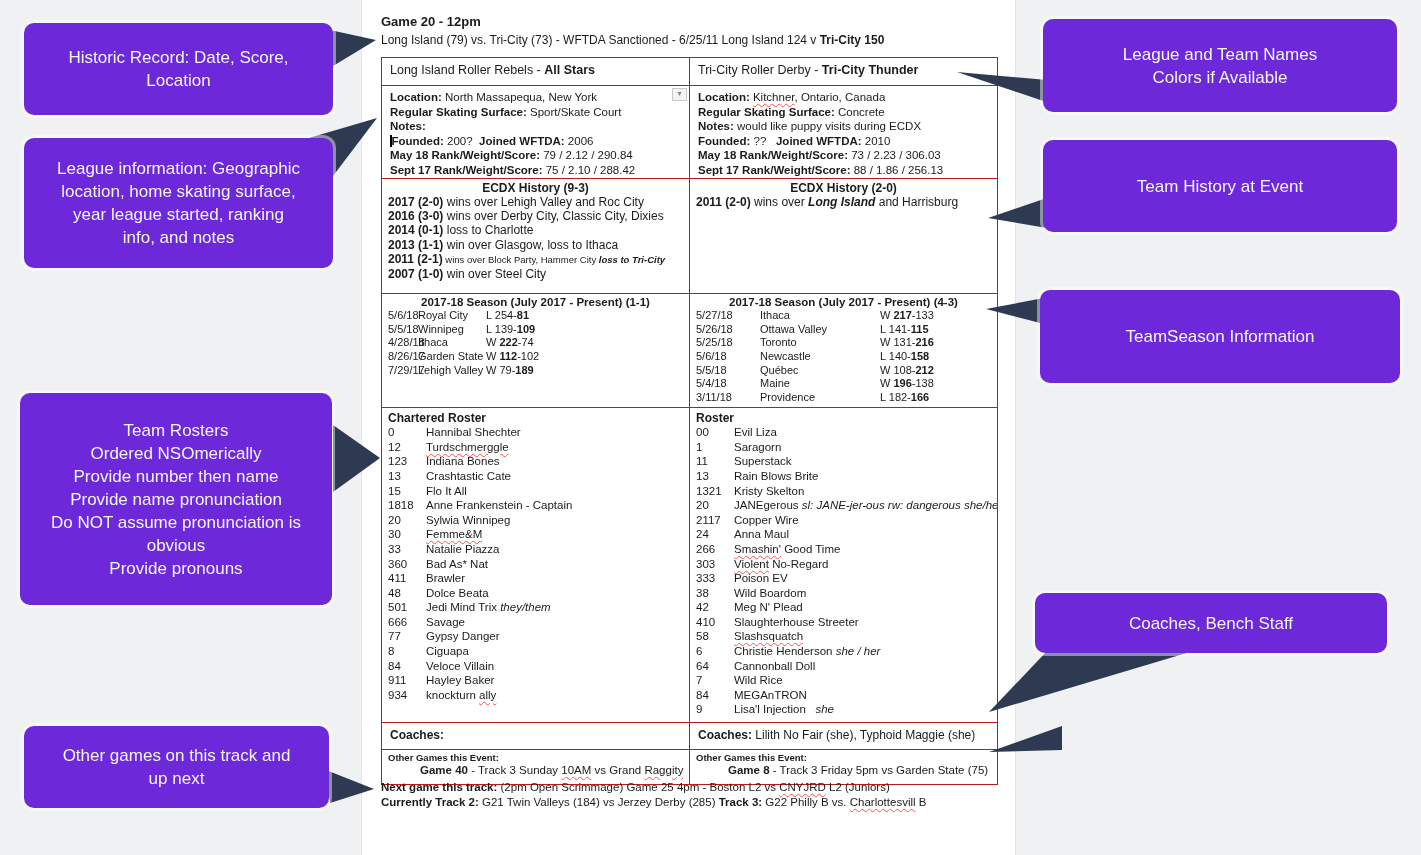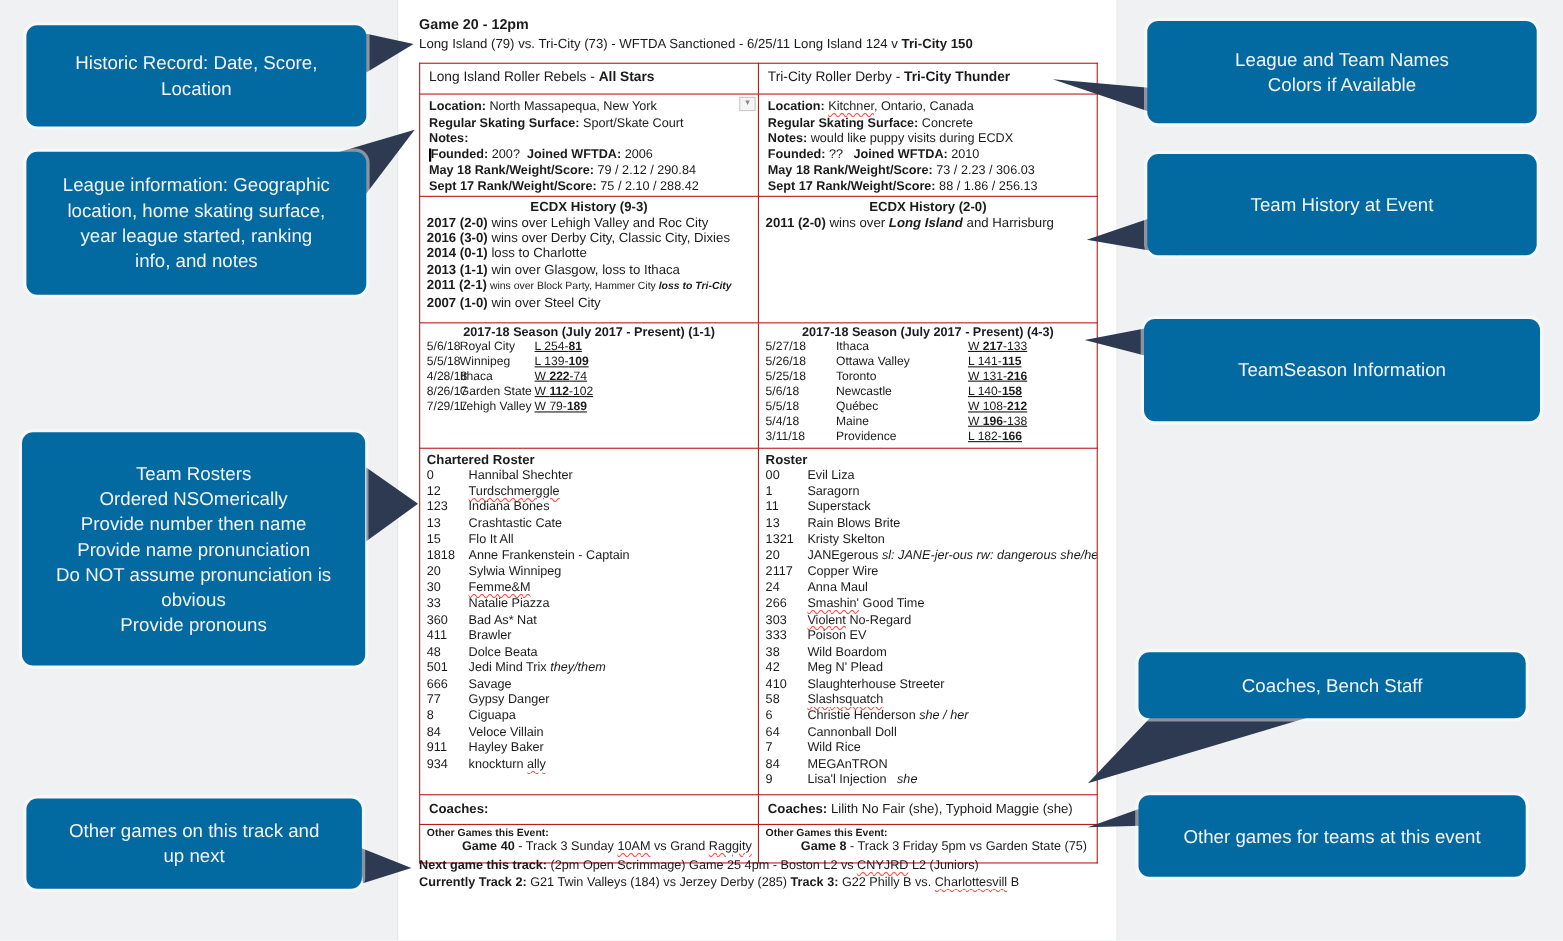--- a/index.html
+++ b/index.html
@@ -21,21 +21,21 @@
   .r-other td{height:34px;}
   .cellpad{padding:5px 8px 0;}
   .teamname{font-size:12.5px;}
   .infocell{position:relative;padding:4px 8px 0;font-size:11.5px;line-height:14.6px;}
   .corner-btn{position:absolute;top:2px;right:2px;width:13px;height:11px;background:#f4f4f4;
               border:1px solid #c9c9c9;color:#8a8a8a;font-size:7px;line-height:10px;text-align:center;}
   .ecdxcell{padding:2px 6px 0;font-size:12px;line-height:14.3px;}
   .sec-title{text-align:center;font-weight:bold;font-size:12px;}
   .seasoncell{padding:2px 6px 0;font-size:11px;line-height:13.6px;}
   .seasoncell .sec-title{font-size:11.5px;}
-  .season-row{white-space:nowrap;text-decoration:underline;}
+  .season-row{white-space:nowrap;}
   .sd,.so{display:inline-block;}
   .c0 .sd{width:30px;} .c0 .so{width:68px;}
   .c1 .sd{width:64px;} .c1 .so{width:120px;}
   .rostercell{padding:3px 6px 0;font-size:11.5px;line-height:14.6px;}
   .rostercell .sec-title{text-align:left;font-size:12px;}
   .roster-row{white-space:nowrap;}
   .rn{display:inline-block;width:38px;}
   .coachcell{padding:5px 8px 0;font-size:12px;}
   .othercell{padding:2px 6px 0;}
   .og-h{font-size:9.5px;font-weight:bold;}
@@ -43,21 +43,21 @@
   .footer-line{position:absolute;left:19px;width:630px;font-size:11.5px;line-height:15px;white-space:nowrap;}
   .f1{top:780px;} .f2{top:795px;}
   
   .b{font-weight:bold;} .i{font-style:italic;} .sm{font-size:9.5px;}
   .spell{text-decoration-line:underline;text-decoration-style:wavy;text-decoration-color:#ff5050;
          text-decoration-thickness:1px;text-underline-offset:2px;}
   .caret{display:inline-block;width:1.5px;height:12px;background:#000;vertical-align:text-bottom;}
   
   .tails{position:absolute;left:0;top:0;z-index:1;}
   .tails polygon{fill:#2d3a52;}
-  .callout{position:absolute;background:#0369a1;border-radius:10px;color:#f3f5f7;z-index:2;
+  .callout{position:absolute;background:#6d28d9;border-radius:10px;color:#f3f5f7;z-index:2;
            display:flex;flex-direction:column;align-items:center;justify-content:center;
            text-align:center;font-size:17px;line-height:23px;padding:6px 14px;box-sizing:border-box;
            box-shadow:0 0 0 3px rgba(255,255,255,0.45);}
 </style>
 </head>
 <body>
 
 <div class="canvas">
 
   <svg class="tails" width="1421" height="855">
@@ -117,25 +117,20 @@
   <div class="callout" style="left:1040px;top:290px;width:360px;height:93px;">
     <div>
         <div>TeamSeason Information</div>
       </div>
   </div>
   <div class="callout" style="left:1035px;top:593px;width:352px;height:60px;">
     <div>
         <div>Coaches, Bench Staff</div>
       </div>
   </div>
-  <div class="callout" style="left:1035px;top:723px;width:352px;height:74px;">
-    <div>
-        <div>Other games for teams at this event</div>
-      </div>
-  </div>
 
   <div class="page">
     <div class="doc-title">Game 20 - 12pm</div>
     <div class="doc-subtitle"><span>Long Island (79) vs. Tri-City (73) - WFTDA Sanctioned - 6/25/11 Long Island 124 v </span><span class="b">Tri-City 150</span></div>
 
     <table class="doc-table">
       <colgroup>
           <col style="width:308px">
           <col style="width:308px">
         </colgroup>

